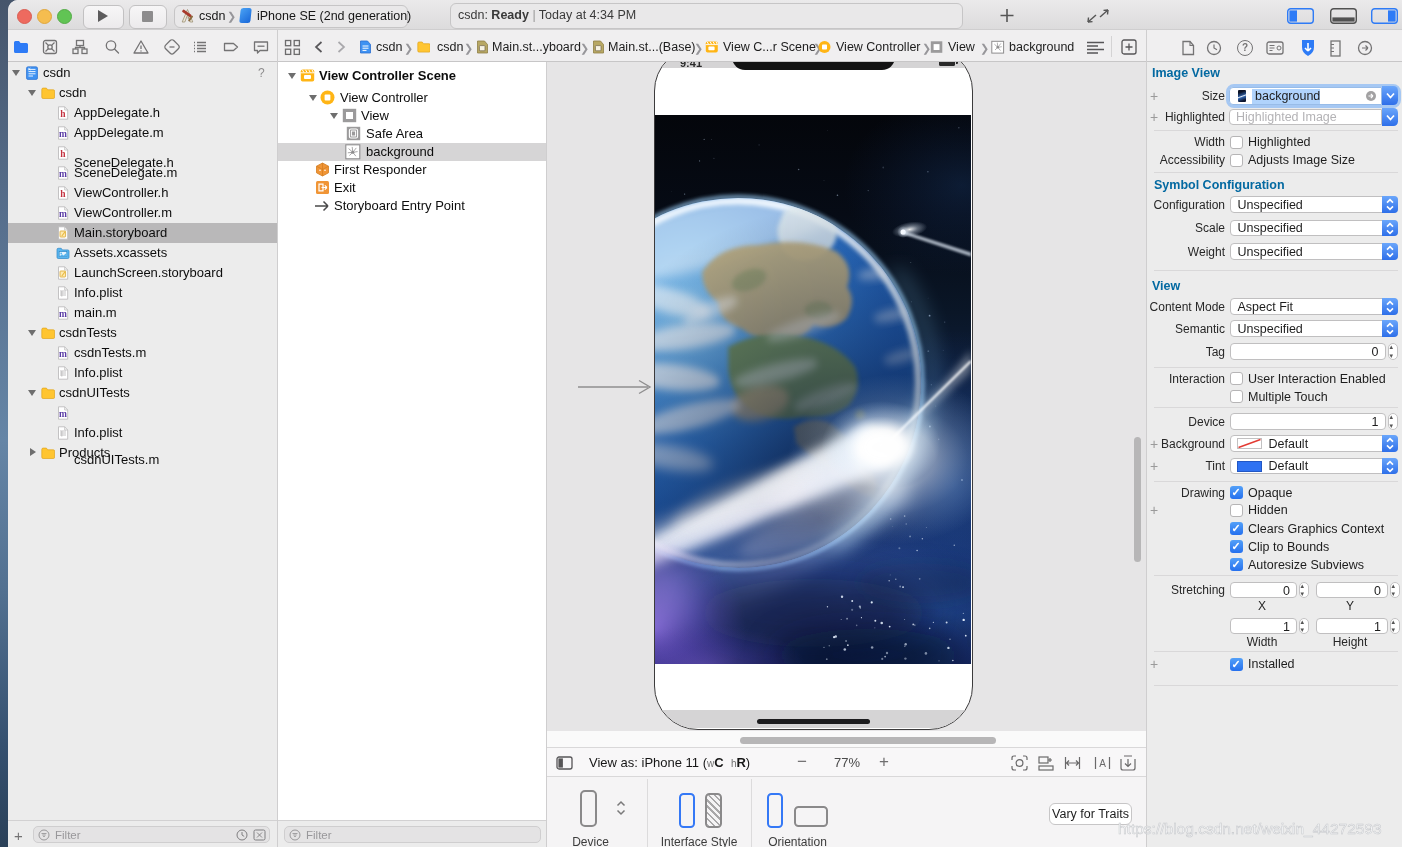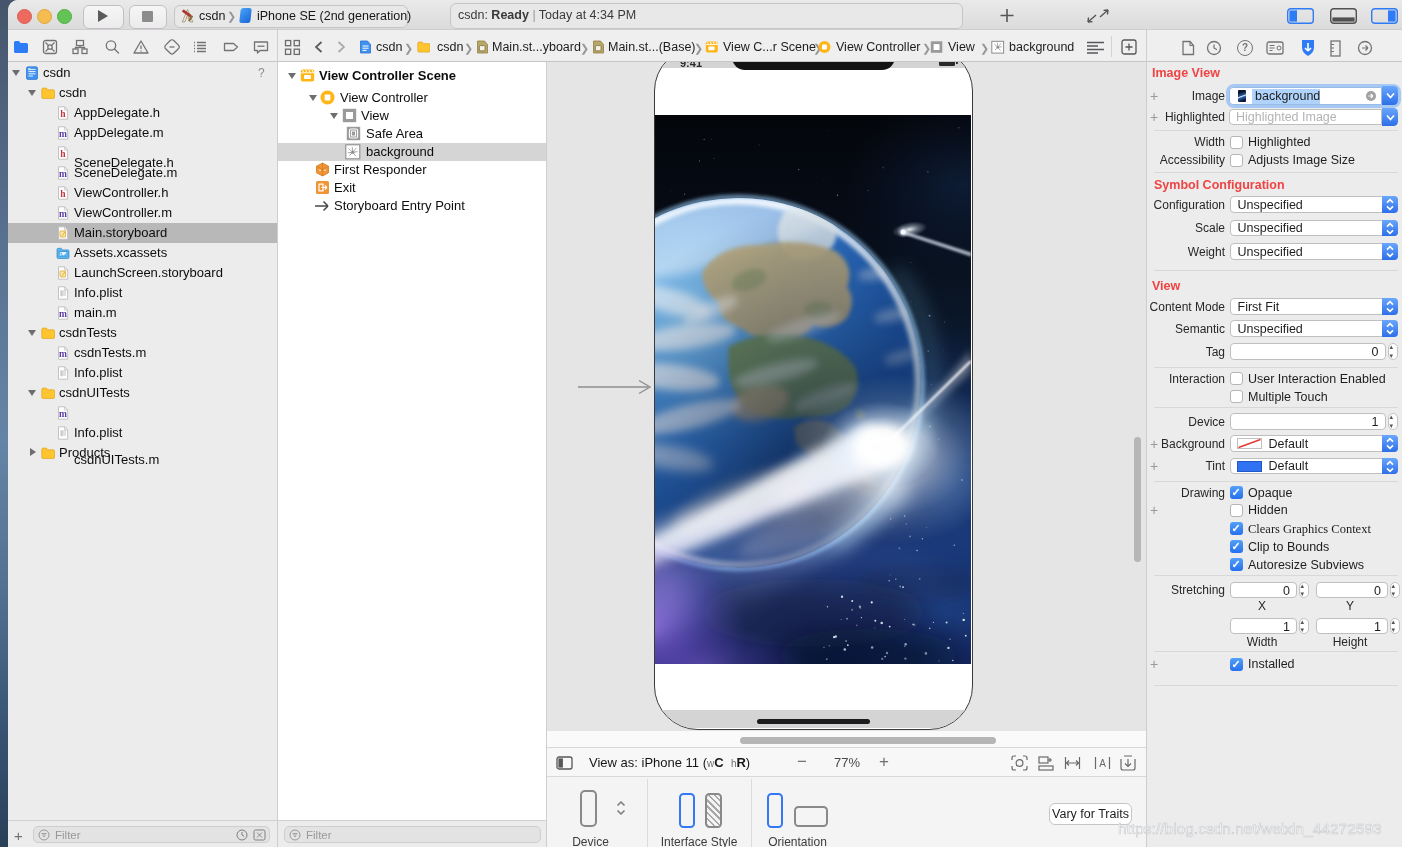--- a/index.html
+++ b/index.html
@@ -1,21 +1,21 @@
 <!DOCTYPE html>
 <html><head><meta charset="utf-8">
 <style>
 html,body{margin:0;padding:0;}
 body{width:1402px;height:847px;overflow:hidden;position:relative;
  font-family:"Liberation Sans",sans-serif;
  background:linear-gradient(180deg,#46556b 0%,#566e8c 25%,#6585a6 52%,#527090 70%,#35506f 88%,#2a4058 100%);}
 .abs{position:absolute;}
 .t{position:absolute;white-space:nowrap;font-size:13px;color:#161616;line-height:16px;}
 .lbl{position:absolute;white-space:nowrap;font-size:12px;color:#272727;text-align:right;line-height:14px;}
-.hdr{position:absolute;white-space:nowrap;font-size:12.5px;font-weight:bold;color:#ef4444;}
+.hdr{position:absolute;white-space:nowrap;font-size:12.5px;font-weight:bold;color:#0369a1;}
 .sep{position:absolute;height:1px;background:#d9d8d9;}
 .vline{position:absolute;width:1px;background:#cfcecf;}
 .popup{position:absolute;background:#fff;border:1px solid #c0bfc0;border-radius:4px;box-sizing:border-box;}
 .popcap{position:absolute;width:16px;border-radius:4px;background:linear-gradient(180deg,#6aa6fb,#2e6fe9);box-sizing:border-box;}
 .ptext{position:absolute;font-size:12.5px;color:#1d1d1d;white-space:nowrap;}
 .cb{position:absolute;width:13px;height:13px;box-sizing:border-box;border-radius:3px;}
 .cb.off{background:#fff;border:1px solid #b6b5b6;}
 .cb.on{background:linear-gradient(180deg,#53a0f8,#2570ee);}
 .ck{position:absolute;color:#fff;font-size:11px;font-weight:bold;line-height:13px;width:13px;text-align:center;}
 .plus{position:absolute;color:#9a9a9a;font-size:14px;line-height:14px;}
@@ -730,21 +730,21 @@
 <div class="abs" style="left:679px;top:793px;width:16px;height:35px;border:2px solid #3478f6;border-radius:4.5px;box-sizing:border-box;"></div>
 <div class="abs" style="left:705px;top:793px;width:17px;height:35px;border:2px solid #8a898a;border-radius:4.5px;box-sizing:border-box;background:repeating-linear-gradient(45deg,#a9a8a9 0px,#a9a8a9 1.8px,#f5f4f5 1.8px,#f5f4f5 4.4px);background-clip:padding-box;"></div>
 <div class="abs" style="left:655px;top:835px;width:88px;text-align:center;font-size:12px;color:#3c3c3c;">Interface Style</div>
 <div class="vline" style="left:751px;top:779px;height:68px;background:#dcdbdc;"></div>
 <div class="abs" style="left:767px;top:793px;width:16px;height:35px;border:2px solid #3478f6;border-radius:4.5px;box-sizing:border-box;"></div>
 <div class="abs" style="left:794px;top:806px;width:34px;height:21px;border:2px solid #8a898a;border-radius:4.5px;box-sizing:border-box;"></div>
 <div class="abs" style="left:755px;top:835px;width:85px;text-align:center;font-size:12px;color:#3c3c3c;">Orientation</div>
 <div class="abs" style="left:1049px;top:803px;width:83px;height:22px;background:#fff;border:1px solid #c7c6c7;border-radius:6px;box-sizing:border-box;text-align:center;font-size:12.5px;color:#1d1d1d;line-height:20px;">Vary for Traits</div>
 <div class="hdr" style="left:1152px;top:65.5px;">Image View</div>
 <div class="plus" style="left:1150px;top:89.0px;">+</div>
-<div class="lbl" style="left:1095px;width:130px;top:88.5px;">Image</div>
+<div class="lbl" style="left:1095px;width:130px;top:88.5px;">Size</div>
 <div class="abs" style="left:1225.5px;top:84px;width:175px;height:23.5px;border:3px solid rgba(96,164,250,0.5);border-radius:8px;box-sizing:border-box;"></div>
 <div class="abs" style="left:1228.5px;top:87px;width:153.5px;height:17.5px;background:#fff;border:1px solid #98bce8;border-radius:4px 0 0 4px;box-sizing:border-box;"></div>
 <div class="popcap" style="left:1382px;top:86.2px;height:19px;border-radius:0 4.5px 4.5px 0;"></div>
 <svg class="abs" style="left:1385px;top:90px" width="11" height="11" viewBox="0 0 11 11">
     <path d="M2 3.5 L5.5 7.5 L9 3.5" fill="none" stroke="#fff" stroke-width="1.7"></path>
   </svg>
 <div class="abs" style="left:1237.5px;top:90px;width:8px;height:12px;background:linear-gradient(160deg,#0a1226 20%,#27508e 45%,#dfeaf5 52%,#2c5fa8 60%,#0c1530 85%);border-radius:1px;"></div>
 <div class="abs" style="left:1252px;top:88.5px;width:68px;height:15px;background:#b0d3fc;"></div>
 <div class="ptext" style="left:1255px;top:89px;">background</div>
 <div class="abs" style="left:1365.5px;top:91px;width:10px;height:10px;border-radius:50%;background:#a2a1a2;"></div>
@@ -790,21 +790,21 @@
   </svg>
 <div class="ptext" style="left:1237.5px;top:244.5px;">Unspecified</div>
 <div class="sep" style="left:1154px;top:270.0px;width:244px;"></div>
 <div class="hdr" style="left:1152px;top:278.5px;">View</div>
 <div class="lbl" style="left:1095px;width:130px;top:299.5px;">Content Mode</div>
 <div class="popup" style="left:1229.5px;top:298.2px;width:168.0px;height:16.5px;"></div>
 <div class="popcap" style="left:1381.5px;top:298.2px;height:16.5px;border-radius:0 4px 4px 0;"></div>
 <svg class="abs" style="left:1384.5px;top:300.0px" width="10" height="13" viewBox="0 0 10 13">
     <path d="M2 4.6 L5 1.6 L8 4.6 M2 8.4 L5 11.4 L8 8.4" fill="none" stroke="#fff" stroke-width="1.6"></path>
   </svg>
-<div class="ptext" style="left:1237.5px;top:299.5px;">First Fit</div>
+<div class="ptext" style="left:1237.5px;top:299.5px;">Aspect Fit</div>
 <div class="lbl" style="left:1095px;width:130px;top:321.5px;">Semantic</div>
 <div class="popup" style="left:1229.5px;top:320.2px;width:168.0px;height:16.5px;"></div>
 <div class="popcap" style="left:1381.5px;top:320.2px;height:16.5px;border-radius:0 4px 4px 0;"></div>
 <svg class="abs" style="left:1384.5px;top:322.0px" width="10" height="13" viewBox="0 0 10 13">
     <path d="M2 4.6 L5 1.6 L8 4.6 M2 8.4 L5 11.4 L8 8.4" fill="none" stroke="#fff" stroke-width="1.6"></path>
   </svg>
 <div class="ptext" style="left:1237.5px;top:321.5px;">Unspecified</div>
 <div class="lbl" style="left:1095px;width:130px;top:344.5px;">Tag</div>
 <div class="field" style="left:1229.5px;top:343.2px;width:156.0px;height:16.5px;"></div>
 <div class="fnum" style="left:1229.5px;top:345.0px;width:149.0px;">0</div>
@@ -844,21 +844,21 @@
 <div class="sep" style="left:1154px;top:481.0px;width:244px;"></div>
 <div class="lbl" style="left:1095px;width:130px;top:485.5px;">Drawing</div>
 <div class="cb on" style="left:1229.5px;top:486.0px;"></div>
 <div class="ck" style="left:1229.5px;top:486.0px;">✓</div>
 <div class="ptext" style="left:1248px;top:485.5px;">Opaque</div>
 <div class="plus" style="left:1150px;top:503.0px;">+</div>
 <div class="cb off" style="left:1229.5px;top:503.5px;"></div>
 <div class="ptext" style="left:1248px;top:503.0px;">Hidden</div>
 <div class="cb on" style="left:1229.5px;top:522.0px;"></div>
 <div class="ck" style="left:1229.5px;top:522.0px;">✓</div>
-<div class="ptext" style="left:1248px;top:521.5px;font-family:Liberation Serif, serif;">Clears Graphics Context</div>
+<div class="ptext" style="left:1248px;top:521.5px;">Clears Graphics Context</div>
 <div class="cb on" style="left:1229.5px;top:540.0px;"></div>
 <div class="ck" style="left:1229.5px;top:540.0px;">✓</div>
 <div class="ptext" style="left:1248px;top:539.5px;">Clip to Bounds</div>
 <div class="cb on" style="left:1229.5px;top:558.0px;"></div>
 <div class="ck" style="left:1229.5px;top:558.0px;">✓</div>
 <div class="ptext" style="left:1248px;top:557.5px;">Autoresize Subviews</div>
 <div class="sep" style="left:1154px;top:575.0px;width:244px;"></div>
 <div class="lbl" style="left:1095px;width:130px;top:583.0px;">Stretching</div>
 <div class="field" style="left:1230.0px;top:581.8px;width:67.0px;height:16.5px;"></div>
 <div class="fnum" style="left:1230.0px;top:583.5px;width:60.0px;">0</div>

